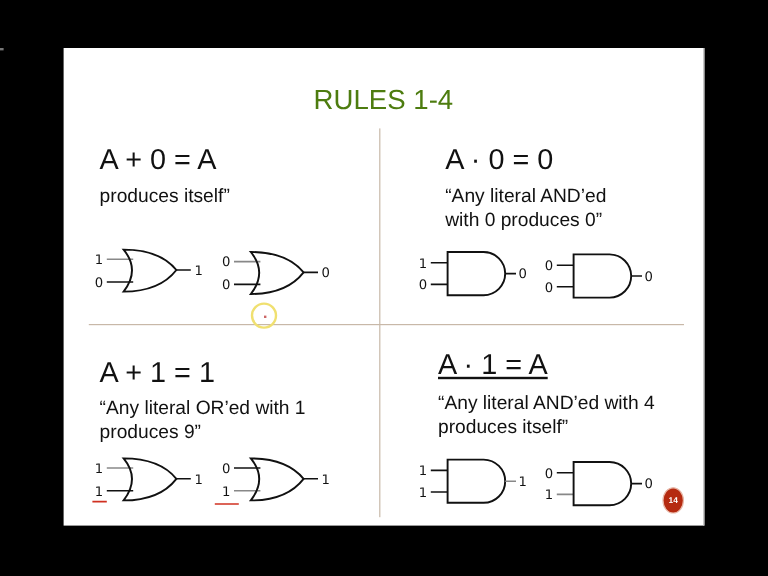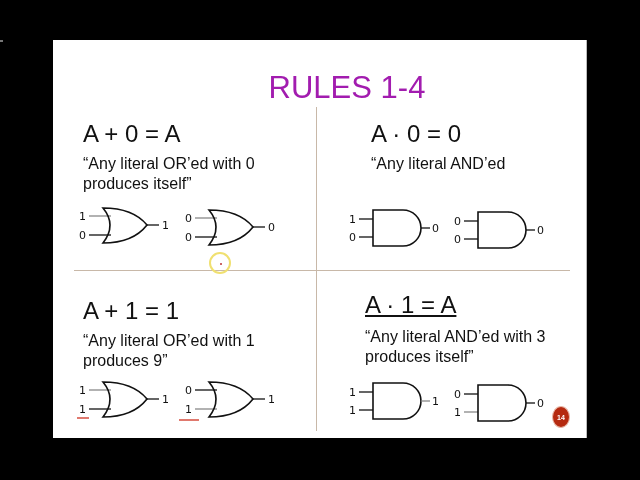--- a/index.html
+++ b/index.html
@@ -1,21 +1,21 @@
 <!DOCTYPE html>
 <html><head>
 <meta charset="utf-8">
 <style>
   html, body { margin:0; padding:0; }
   body { width:640px; height:480px; background:#000; position:relative; overflow:hidden;
          font-family:"Liberation Sans", "DejaVu Sans", sans-serif; }
   .slide { position:absolute; left:53px; top:40px; width:533px; height:398px; background:#fff;
            border-right:1px solid #bbb; }
-  .title { position:absolute; left:0; width:588px; top:30px; text-align:center;
-           font-size:31px; color:#a21caf; }
+  .title { position:absolute; left:0; width:533px; top:30px; text-align:center;
+           font-size:23px; color:#4d7c0f; }
   .vline { position:absolute; left:263px; top:67px; width:1px; height:324px; background:#c8b8a8; }
   .hline { position:absolute; left:21px; top:230px; width:496px; height:1px; background:#c8b8a8; }
   .eq { position:absolute; font-size:24px; color:#111; white-space:nowrap; }
   .desc { position:absolute; font-size:16px; line-height:20px; color:#111; }
   .gates { position:absolute; }
   .cursor { position:absolute; left:156px; top:212px; width:22px; height:22px; border-radius:50%;
             border:2px solid #f0e070; box-sizing:border-box; }
   .cursor-dot { position:absolute; left:9px; top:9px; width:2px; height:2px; background:#c66; }
   .pagebadge { position:absolute; left:499px; top:366px; width:18px; height:22px; border-radius:50%;
                background:#b52a10; border:1px solid #e8b8a8; color:#fff; font-size:7px; font-weight:bold;
@@ -28,21 +28,20 @@
 
 <div class="left-mark"></div>
 
 <div class="slide">
   <div class="title">RULES 1-4</div>
   <div class="vline"></div>
   <div class="hline"></div>
 
   <div class="eq" style="left:30px;top:80px;">A + 0 = A</div>
   <div class="desc" style="left:30px;top:114px;">
-    <div>“Any literal OR’ed with 0</div>
     <div>produces itself”</div>
   </div>
   <svg class="gates" style="left:20px;top:160px;" width="215" height="50">
     <g>
       <text class="lnum" x="6" y="20">1</text>
       <text class="lnum" x="6" y="39">0</text>
       <line x1="16" y1="16" x2="38" y2="16" stroke="#888" stroke-width="1.3"></line>
       <line x1="16" y1="35" x2="38" y2="35" stroke="#111" stroke-width="1.3"></line>
       <path d="M30,8 Q44,25 30,43 Q60,43 74,25 Q60,8 30,8 Z" fill="none" stroke="#111" stroke-width="1.6"></path>
       <line x1="74" y1="25" x2="86" y2="25" stroke="#111" stroke-width="1.3"></line>
@@ -55,20 +54,21 @@
       <line x1="16" y1="35" x2="38" y2="35" stroke="#111" stroke-width="1.3"></line>
       <path d="M30,8 Q44,25 30,43 Q60,43 74,25 Q60,8 30,8 Z" fill="none" stroke="#111" stroke-width="1.6"></path>
       <line x1="74" y1="25" x2="86" y2="25" stroke="#111" stroke-width="1.3"></line>
       <text class="lnum" x="89" y="29">0</text>
     </g>
   </svg>
 
   <div class="eq" style="left:318px;top:80px;">A · 0 = 0</div>
   <div class="desc" style="left:318px;top:114px;">
     <div>“Any literal AND’ed</div>
+    <div>with 0 produces 0”</div>
   </div>
   <svg class="gates" style="left:290px;top:164px;" width="210" height="50">
     <g>
       <text class="lnum" x="6" y="19">1</text>
       <text class="lnum" x="6" y="37">0</text>
       <line x1="16" y1="15" x2="30" y2="15" stroke="#111" stroke-width="1.3"></line>
       <line x1="16" y1="33" x2="30" y2="33" stroke="#111" stroke-width="1.3"></line>
       <path d="M30,6 L60,6 A18,18 0 0 1 60,42 L30,42 Z" fill="none" stroke="#111" stroke-width="1.6"></path>
       <line x1="78" y1="24" x2="87" y2="24" stroke="#111" stroke-width="1.3"></line>
       <text class="lnum" x="89" y="28">0</text>
@@ -111,21 +111,21 @@
       <line x1="16" y1="16" x2="38" y2="16" stroke="#111" stroke-width="1.3"></line>
       <line x1="16" y1="35" x2="38" y2="35" stroke="#888" stroke-width="1.3"></line>
       <path d="M30,8 Q44,25 30,43 Q60,43 74,25 Q60,8 30,8 Z" fill="none" stroke="#111" stroke-width="1.6"></path>
       <line x1="74" y1="25" x2="86" y2="25" stroke="#111" stroke-width="1.3"></line>
       <text class="lnum" x="89" y="29">1</text>
     </g>
   </svg>
 
   <div class="eq" style="left:312px;top:251px;text-decoration:underline;">A · 1 = A</div>
   <div class="desc" style="left:312px;top:287px;">
-    <div>“Any literal AND’ed with 3</div>
+    <div>“Any literal AND’ed with 4</div>
     <div>produces itself”</div>
   </div>
   <svg class="gates" style="left:290px;top:337px;" width="210" height="50">
     <g>
       <text class="lnum" x="6" y="19">1</text>
       <text class="lnum" x="6" y="37">1</text>
       <line x1="16" y1="15" x2="30" y2="15" stroke="#111" stroke-width="1.3"></line>
       <line x1="16" y1="33" x2="30" y2="33" stroke="#111" stroke-width="1.3"></line>
       <path d="M30,6 L60,6 A18,18 0 0 1 60,42 L30,42 Z" fill="none" stroke="#111" stroke-width="1.6"></path>
       <line x1="78" y1="24" x2="87" y2="24" stroke="#888" stroke-width="1.3"></line>

